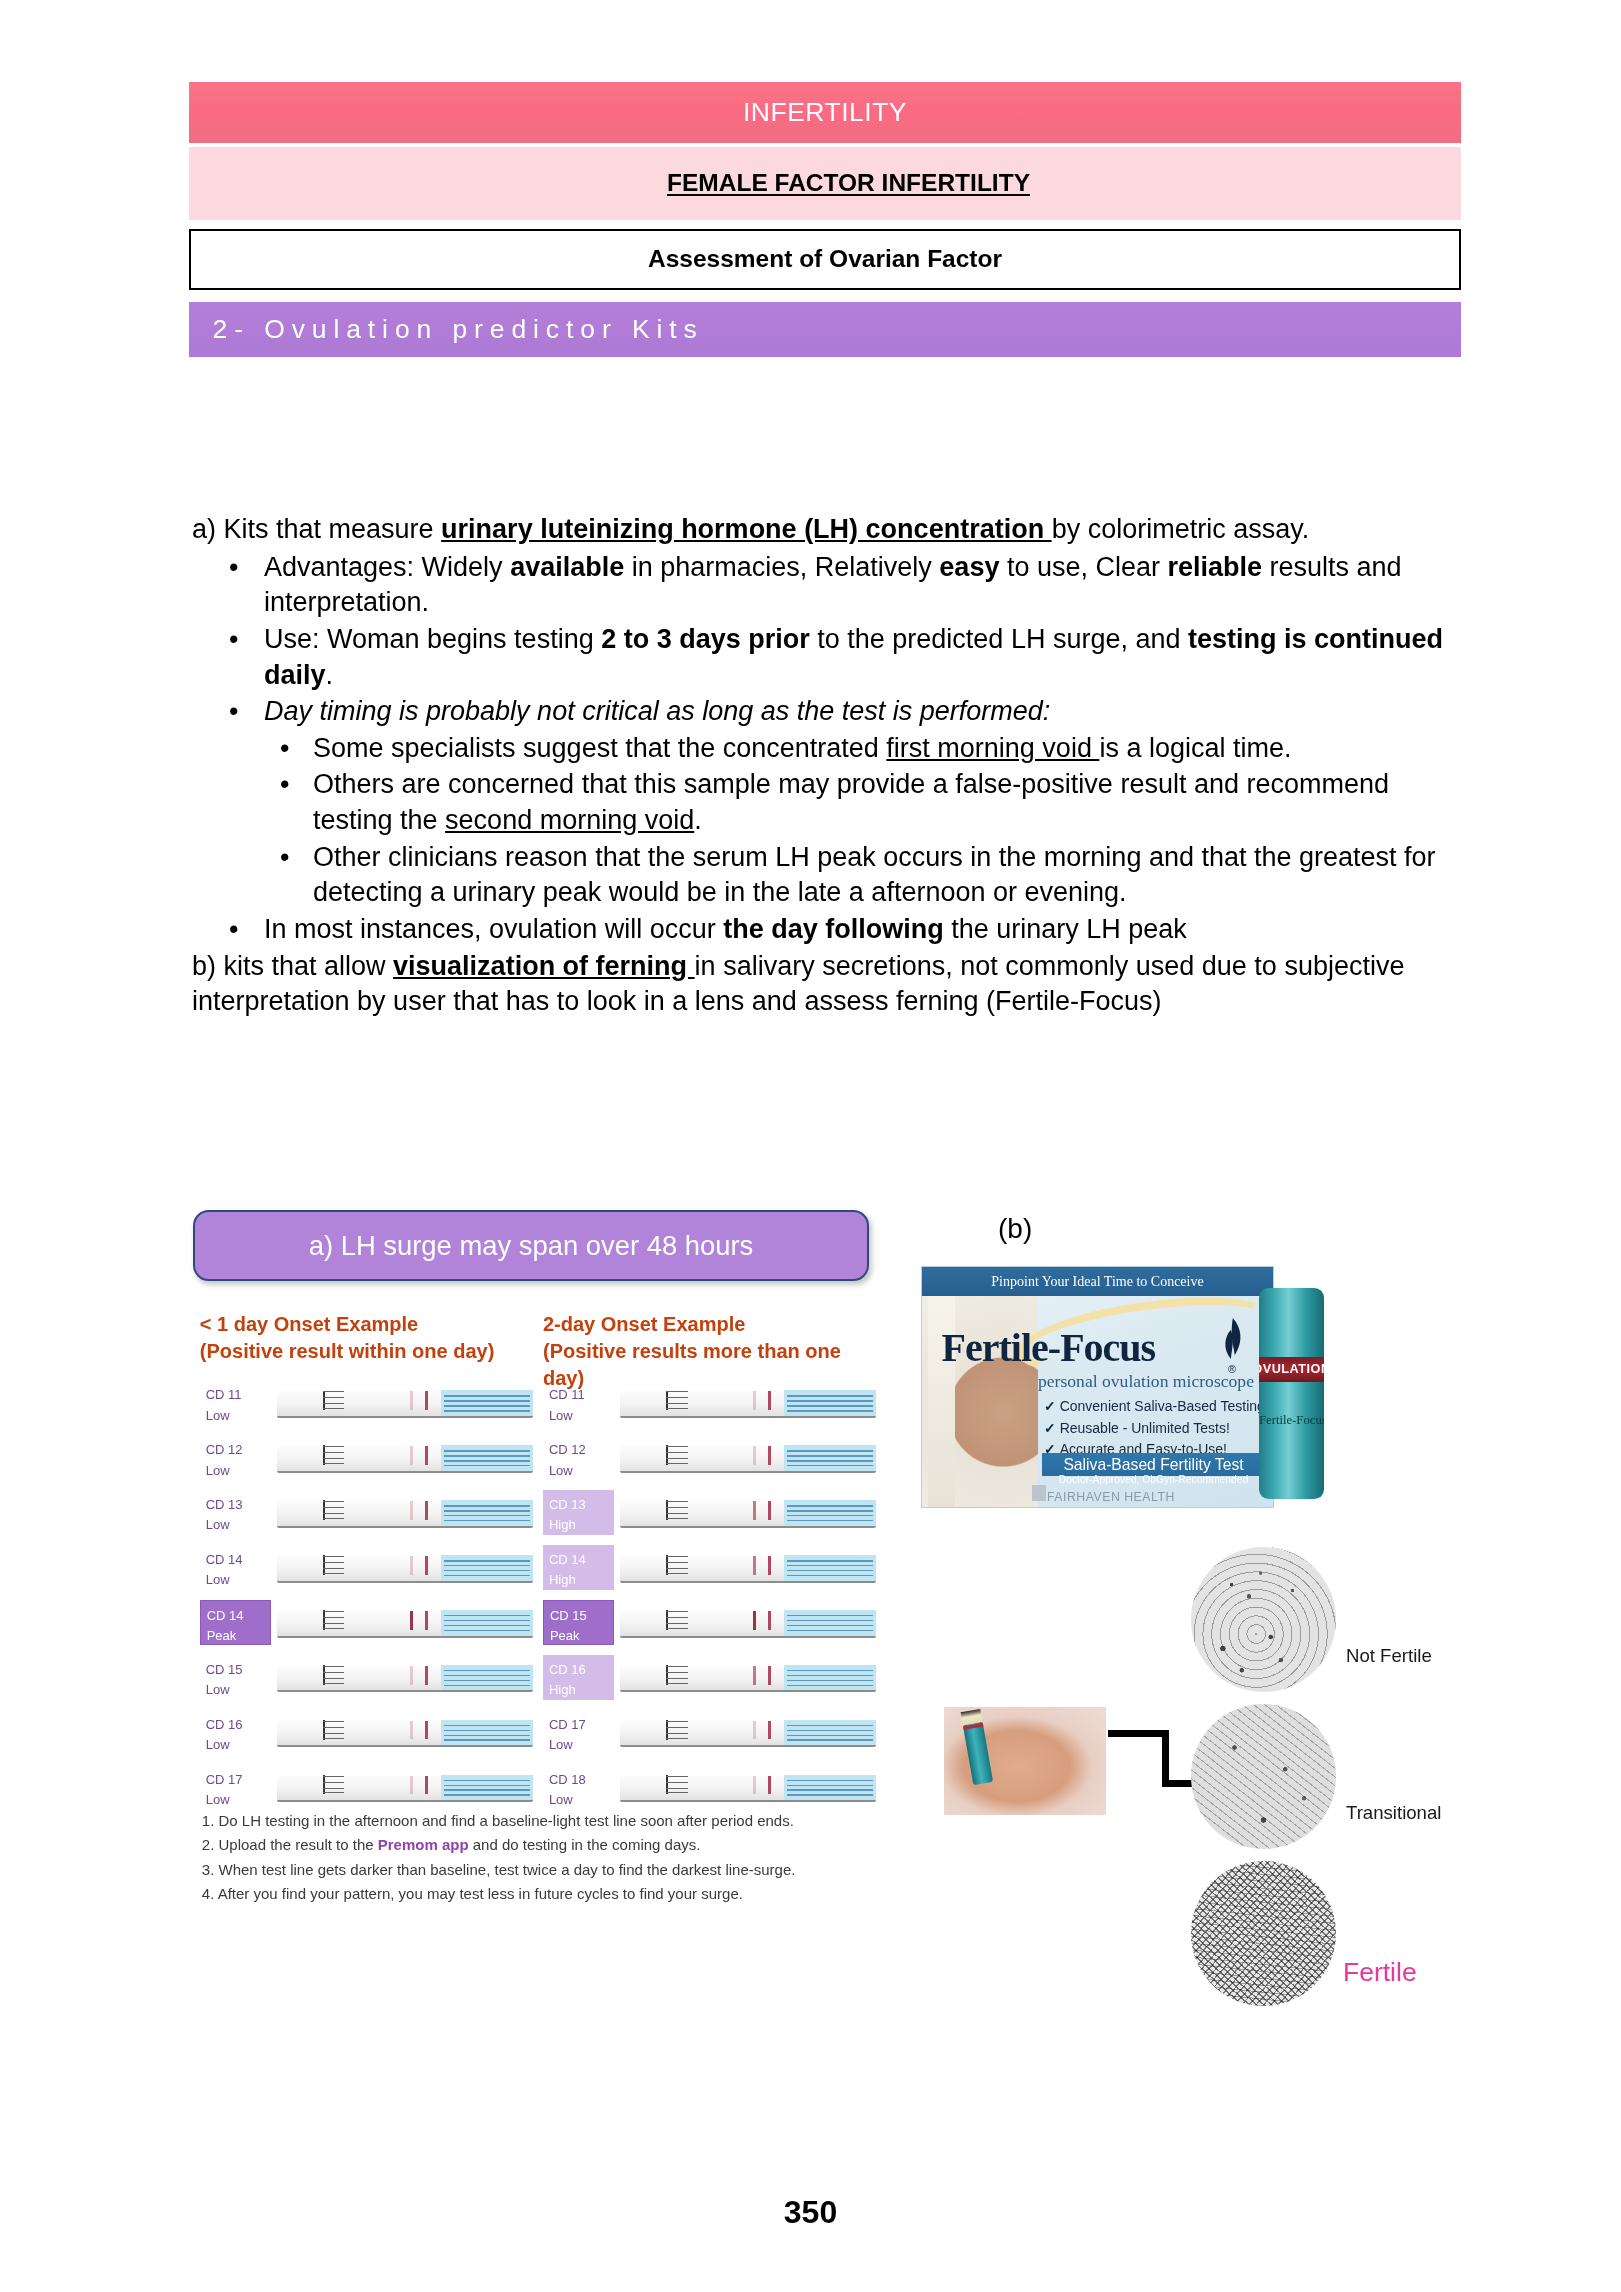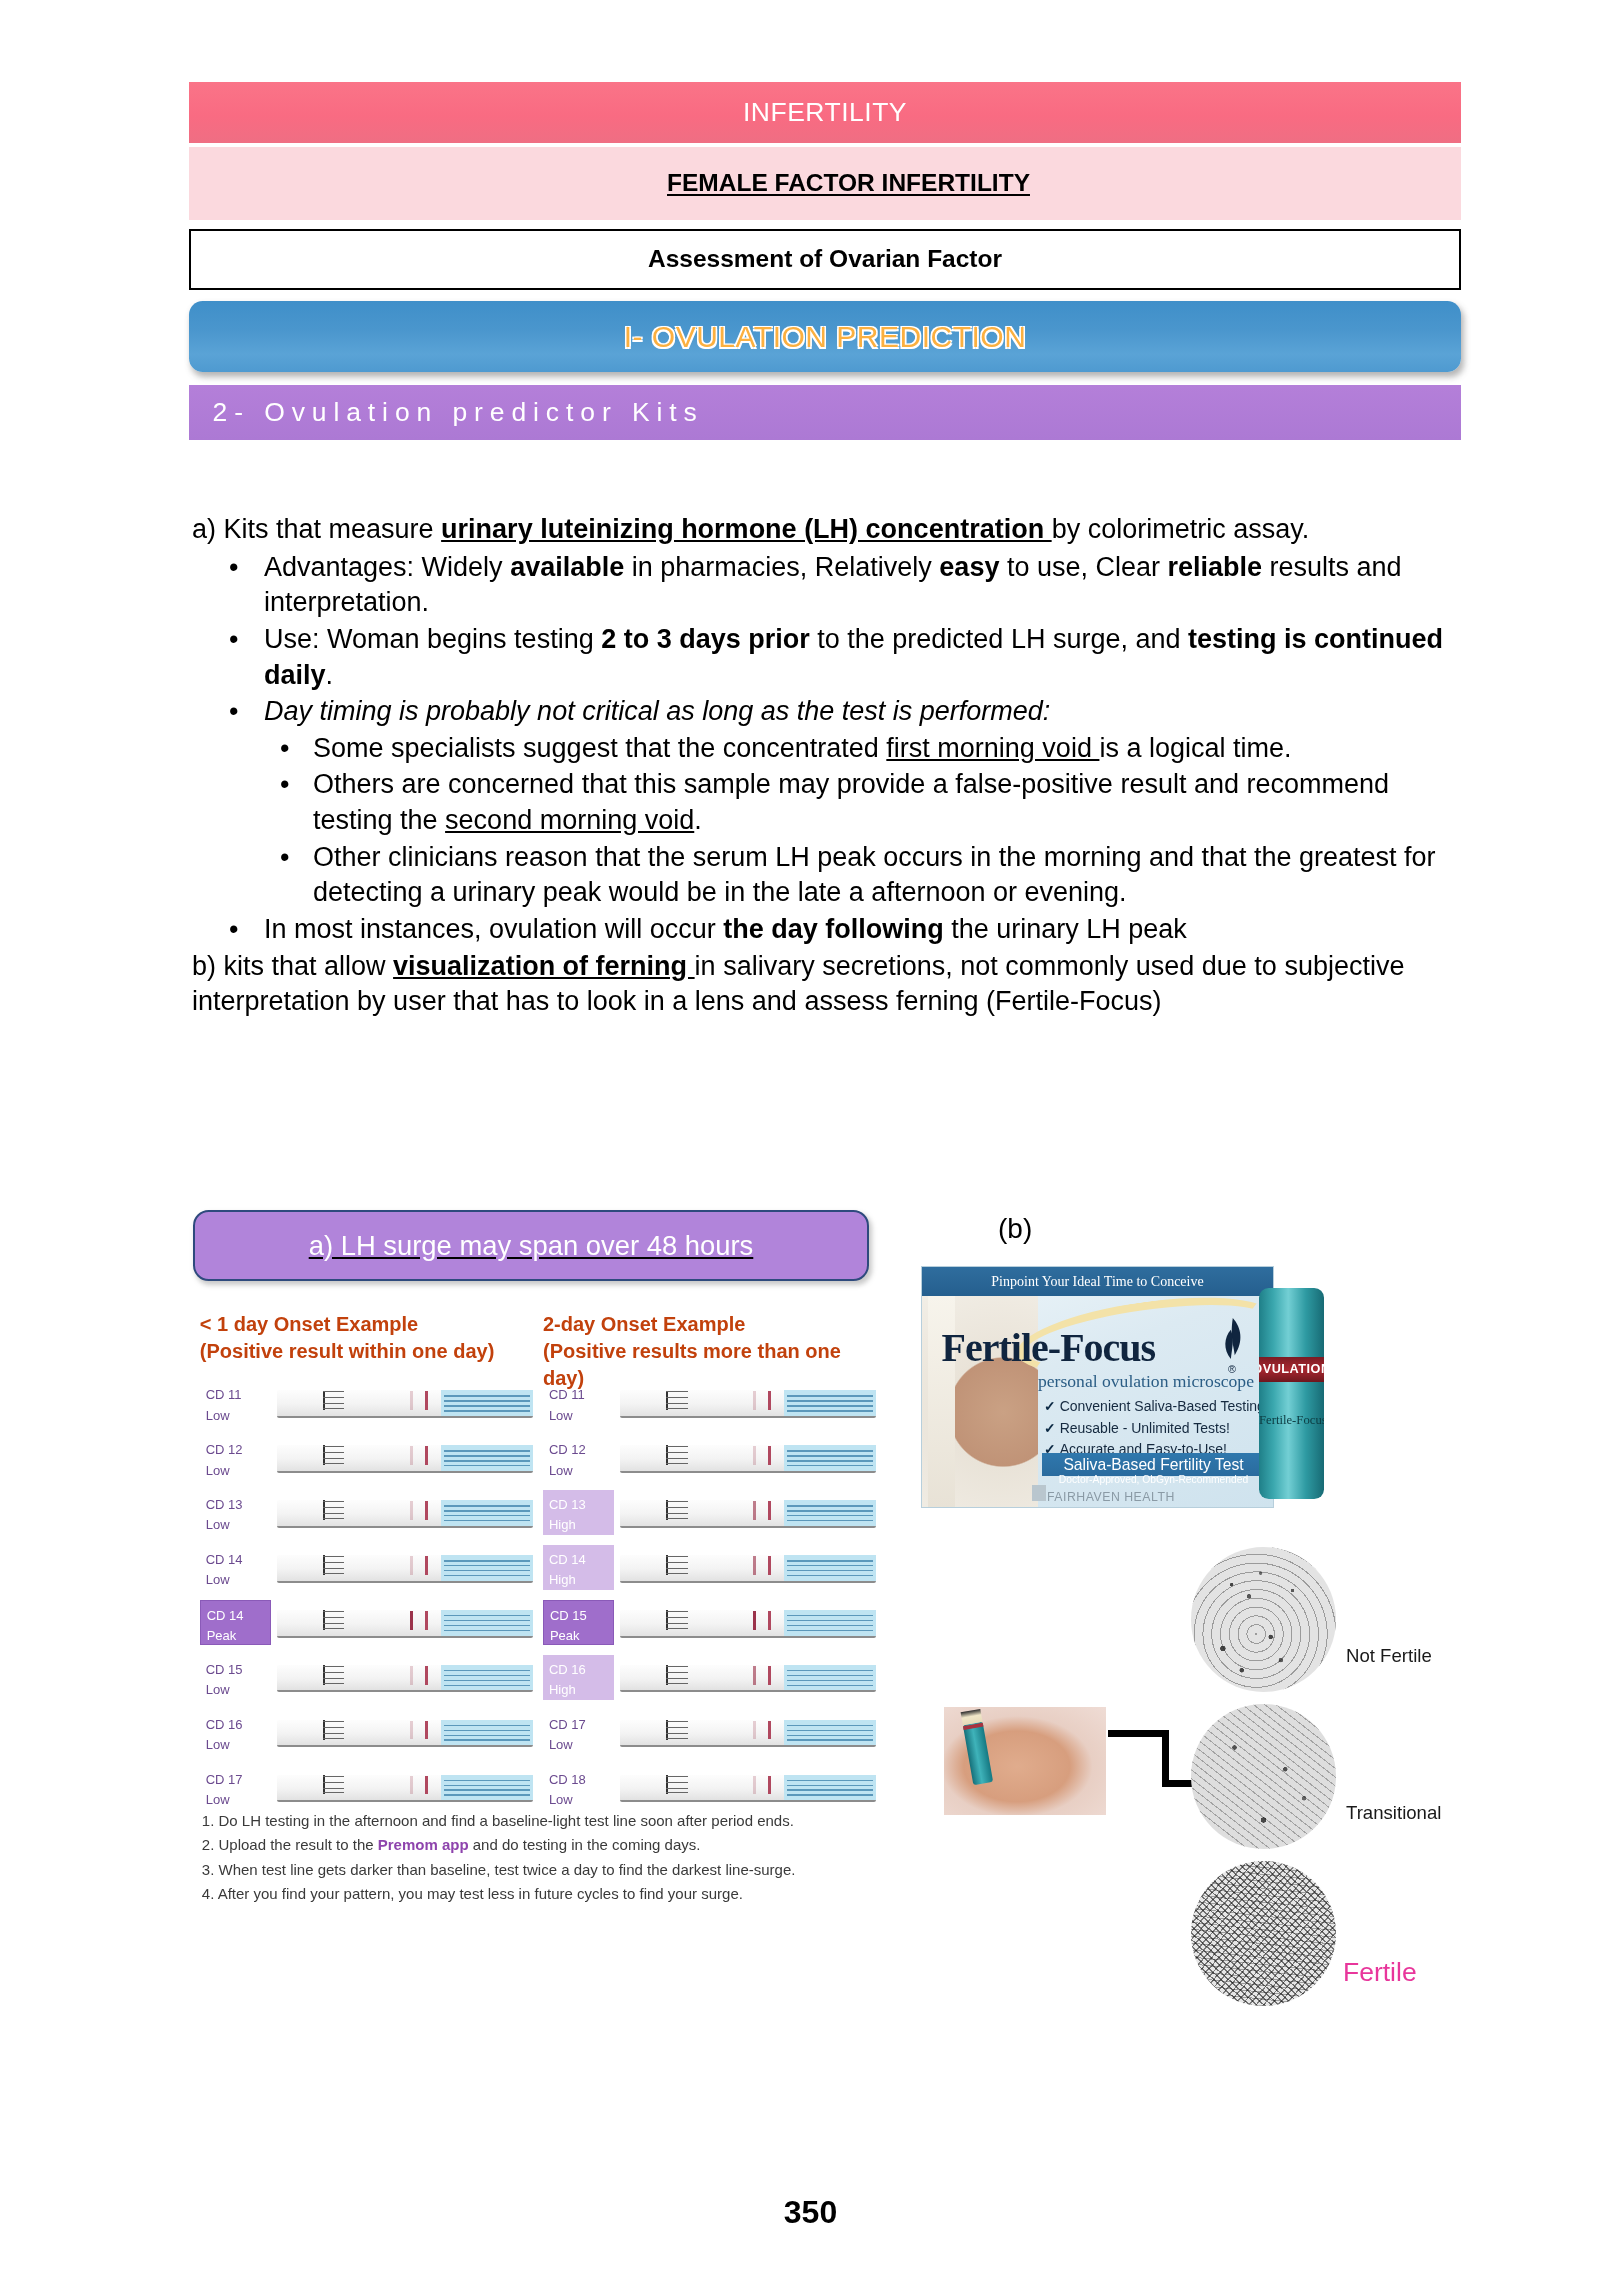--- a/index.html
+++ b/index.html
@@ -158,21 +158,20 @@
     width: 676px;
     height: 71px;
     border-radius: 15.7px;
     border: 2.9px solid #2e4a7d;
     background: #b184da;
     display: flex;
     align-items: center;
     justify-content: center;
     box-shadow: 2.9px 3.9px 4.9px rgba(120,120,120,0.4);
     box-sizing: border-box;
-    text-decoration: underline;
   }
   .fig-left-box span {
     font-size: 27.4px;
     color: #ffffff;
   }
 
   .strip-fig {
     position: absolute;
     left: 192px;
     top: 1311px;
@@ -594,23 +593,20 @@
     </div>
 
     <div class="banner-female">
       <span>FEMALE FACTOR INFERTILITY</span>
     </div>
 
     <div class="banner-assessment">
       <span>Assessment of Ovarian Factor</span>
     </div>
 
-    <div class="banner-blue">
-      <span>I- OVULATION PREDICTION</span>
-    </div>
 
     <div class="banner-purple">
       <span>2- Ovulation predictor Kits</span>
     </div>
   </div>
 
   <div class="body-text">
 
     <p class="lvl0"><span>a) Kits that measure </span><b><u>urinary luteinizing hormone (LH) concentration </u></b><span>by colorimetric assay.</span></p>
 

